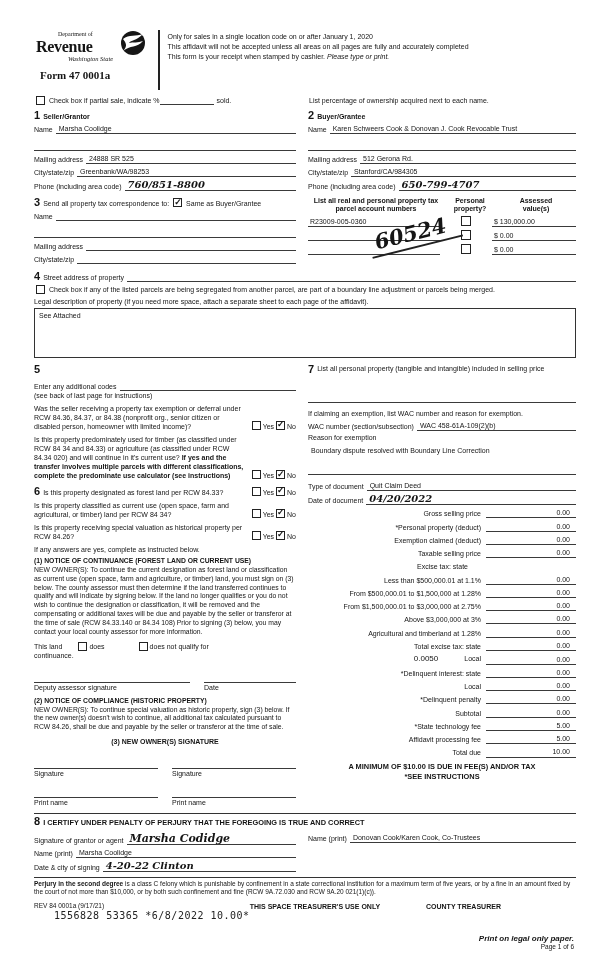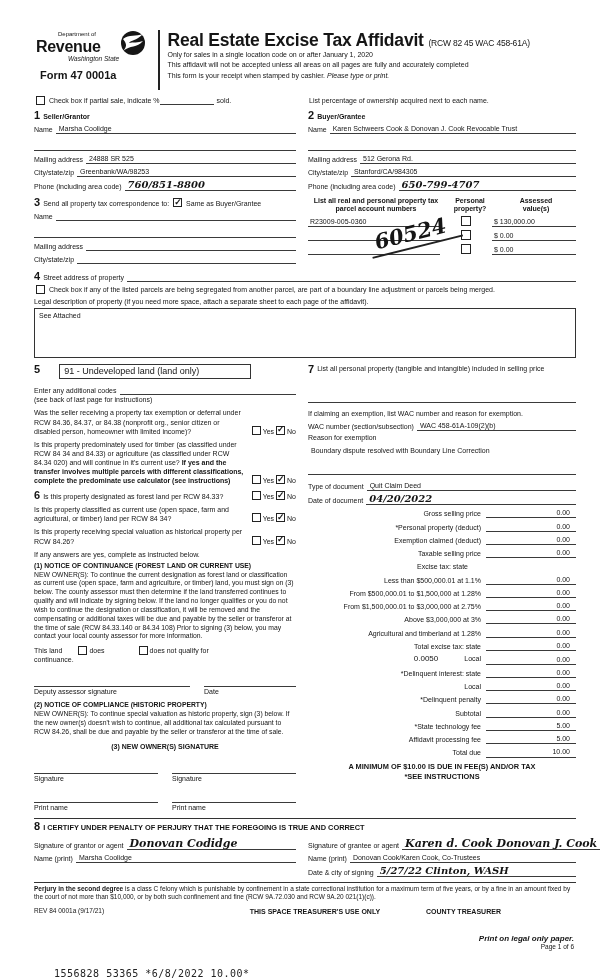--- a/index.html
+++ b/index.html
@@ -6,21 +6,21 @@
   .page{position:relative;width:600px;height:980px;background:#fff;overflow:hidden;
         font-family:"Liberation Sans",sans-serif;color:#151515;}
   .content{position:absolute;left:34px;top:30px;width:542px;font-size:7px;line-height:1.3;}
 
   b,.b{font-weight:bold;}
   .i{font-style:italic;}
   .num{font-weight:bold;font-size:11px;margin-right:3px;line-height:1;}
 
   
   .hdr{display:flex;align-items:stretch;}
-  .logo{width:116px;position:relative;height:60px;flex:none;}
+  .logo{width:116px;position:relative;height:60px;flex:none;font-family:Liberation Serif, serif;}
   .dept{position:absolute;top:1px;left:24px;font-size:6px;}
   .brand{position:absolute;top:7px;left:2px;font-size:16px;font-weight:bold;letter-spacing:-0.3px;}
   .swirl{position:absolute;top:0px;left:86px;}
   .wast{position:absolute;top:25px;left:34px;font-size:6.5px;font-style:italic;}
   .formno{position:absolute;top:38px;left:6px;font-size:11px;font-weight:bold;}
   .vline{width:1.5px;background:#222;margin:0 8px;flex:none;}
   .titleblock{flex:1;padding-top:1px;}
   .ttl{font-size:17.5px;font-weight:bold;letter-spacing:-0.2px;line-height:1.05;}
   .rcw{font-size:8.5px;font-weight:normal;}
   .sub{font-size:7px;margin-top:1px;}
@@ -80,21 +80,21 @@
   .minnote{text-align:center;font-weight:bold;font-size:7.4px;margin-top:4px;line-height:1.35;}
 
   .sec8{border-top:1.2px solid #333;margin-top:6px;padding-top:2px;}
   .perjury{border-top:1.2px solid #333;margin-top:5px;padding-top:2px;font-size:6.5px;line-height:1.25;}
   .tty{text-align:center;font-size:8px;margin-top:3px;line-height:1.2;}
   .footrow{display:flex;margin-top:6px;align-items:flex-start;}
   .footrow .rev{width:170px;font-size:6.5px;flex:none;}
   .footrow .tsp{flex:1;text-align:center;font-weight:bold;}
   .footrow .cty{width:150px;font-weight:bold;flex:none;}
 
-  .stamp{position:absolute;left:54px;top:968px;font-family:"DejaVu Sans Mono",monospace;
+  .stamp{position:absolute;left:54px;top:910px;font-family:"DejaVu Sans Mono",monospace;
          font-size:10px;letter-spacing:0.5px;color:#222;}
   .printnote{position:absolute;right:26px;top:934px;text-align:right;}
   .printnote .pn1{font-weight:bold;font-style:italic;font-size:8px;}
   .printnote .pn2{font-size:6.5px;}
 </style>
 </head>
 <body>
 
 <div class="page">
 <div class="content">
@@ -107,22 +107,20 @@
         <svg width="26" height="26" viewBox="0 0 26 26">
           <circle cx="13" cy="13" r="12" fill="#161616"></circle>
           <path d="M3 9 C 9 4,16 7,23 4 C 16 11,11 10,9 13 C 13 12,18 13,23 11 C 17 18,10 15,3 21 C 8 16,6 13,3 9 Z" fill="#fff"></path>
         </svg>
       </span>
       <div class="wast">Washington State</div>
       <div class="formno">Form 47 0001a</div>
     </div>
     <div class="vline"></div>
     <div class="titleblock">
-      <div class="ttl"><span>Real Estate Excise Tax Affidavit</span>
-        <span class="rcw">(RCW 82 45 WAC 458-61A)</span></div>
       <div class="sub">Only for sales in a single location code on or after January 1, 2020</div>
       <div class="sub">This affidavit will not be accepted unless all areas on all pages are fully and accurately completed</div>
       <div class="sub"><span>This form is your receipt when stamped by cashier. </span><span class="i">Please type or print.</span></div>
     </div>
   </div>
 
   <div style="display:flex;margin-top:5px;align-items:flex-end;">
     <span class="cb"></span>
     <span style="margin-left:2px;">Check box if partial sale, indicate %</span>
     <span class="fill" style="flex:none;width:48px;"></span>
@@ -236,21 +234,20 @@
     </div>
     <div style="margin-top:2px;">Legal description of property (if you need more space, attach a separate sheet to each page of the affidavit).</div>
     <div class="legalbox"><span>See Attached</span></div>
   </div>
 
   <div class="cols" style="margin-top:6px;">
 
     <div class="c-l">
       <div style="display:flex;align-items:flex-start;">
         <span class="num">5</span>
-        <span class="boxed" style="width:182px;margin-left:16px;">91 - Undeveloped land (land only)</span>
       </div>
       <div class="fl" style="margin-top:6px;">
             <span class="lbl">Enter any additional codes</span>
         <span class="fill"></span>
           </div>
       <div>(see back of last page for instructions)</div>
 
       <div class="ynq">
         <span class="qtext">Was the seller receiving a property tax exemption or deferral under RCW 84.36, 84.37, or 84.38 (nonprofit org., senior citizen or disabled person, homeowner with limited income)?</span>
         <span class="yn"><span class="cb"></span><span>Yes</span><span class="cb checked"></span><span>No</span></span>
@@ -428,39 +425,35 @@
       <div class="minnote"><span>A MINIMUM OF $10.00 IS DUE IN FEE(S) AND/OR TAX</span><br><span>*SEE INSTRUCTIONS</span></div>
     </div>
   </div>
 
   <div class="sec8">
     <div><span class="num">8</span><b style="font-size:7.4px;">I CERTIFY UNDER PENALTY OF PERJURY THAT THE FOREGOING IS TRUE AND CORRECT</b></div>
     <div class="cols" style="margin-top:2px;">
       <div class="c-l">
         <div class="fl">
               <span class="lbl">Signature of grantor or agent</span>
-          <span class="fill hw big">Donovan  Codidge</span>
+          <span class="fill hw big">Marsha  Codidge</span>
             </div>
         <div class="fl">
               <span class="lbl">Name (print)</span>
           <span class="fill">Marsha Coolidge</span>
             </div>
+        <div class="fl">
+              <span class="lbl">Date &amp; city of signing</span>
+          <span class="fill hw">4-20-22   Clinton</span>
+            </div>
       </div>
       <div class="c-r">
-        <div class="fl">
-              <span class="lbl">Signature of grantee or agent</span>
-          <span class="fill hw big">Karen d. Cook  Donovan J. Cook</span>
-            </div>
         <div class="fl">
               <span class="lbl">Name (print)</span>
           <span class="fill">Donovan Cook/Karen Cook, Co-Trustees</span>
-            </div>
-        <div class="fl">
-              <span class="lbl">Date &amp; city of signing</span>
-          <span class="fill hw">5/27/22  Clinton, WASH</span>
             </div>
       </div>
     </div>
   </div>
 
   <div class="perjury"><b>Perjury in the second degree</b><span> is a class C felony which is punishable by confinement in a state correctional institution for a maximum term of five years, or by a fine in an amount fixed by the court of not more than $10,000, or by both such confinement and fine (RCW 9A.72.030 and RCW 9A.20 021(1)(c)).</span></div>
   <div class="footrow">
     <span class="rev">REV 84 0001a   (9/17/21)</span>
     <span class="tsp">THIS SPACE TREASURER'S USE ONLY</span>
     <span class="cty">COUNTY TREASURER</span>

